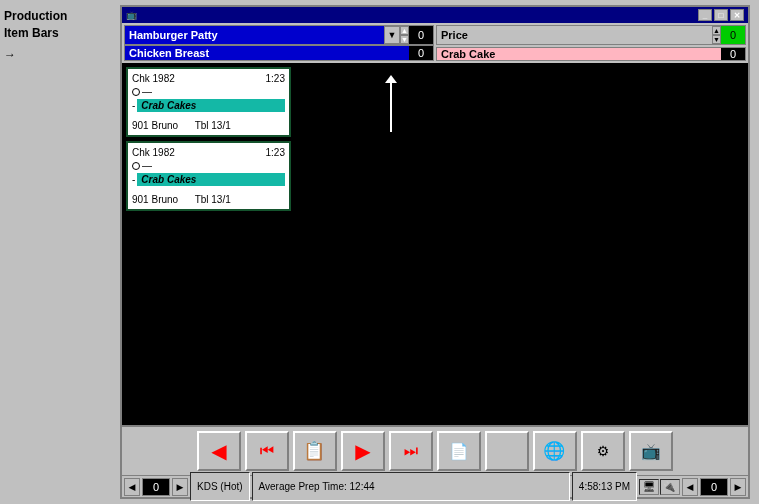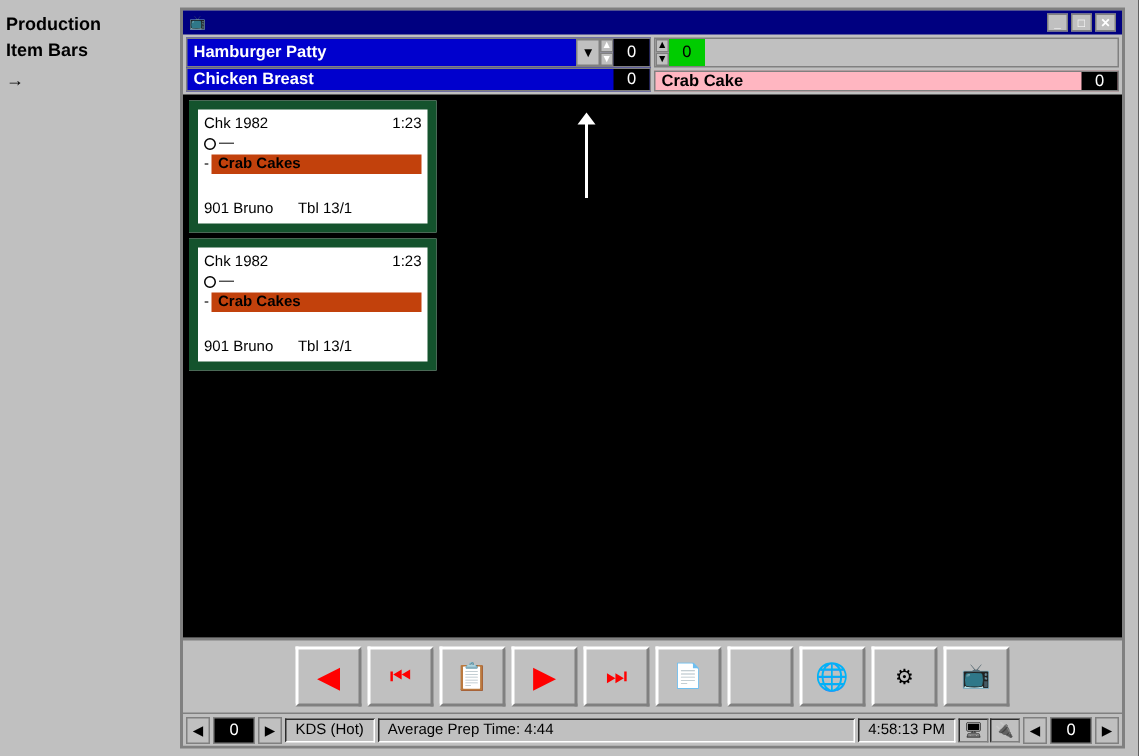--- a/index.html
+++ b/index.html
@@ -137,47 +137,48 @@
     
     .left-panel {
       display: flex;
       flex-direction: column;
       gap: 4px;
       width: 165px;
     }
 
     .order-ticket {
       background: white;
-      border: 6px solid #14532d;
+      border: 2px solid #14532d;
       padding: 4px;
       font-size: 10px;
     }
     .order-ticket-header {
       display: flex;
       justify-content: space-between;
       margin-bottom: 2px;
     }
     .order-ticket-item {
       display: flex;
       align-items: center;
       gap: 2px;
       margin: 2px 0;
     }
     .item-dash {
       color: black;
     }
     .item-name-green {
-      background: #c2410c;
+      background: #14b8a6;
       color: black;
       padding: 1px 4px;
       font-weight: bold;
       flex: 1;
+      font-style: italic;
     }
     .order-ticket-footer {
-      margin-top: 18px;
+      margin-top: 8px;
     }
     .circle-icon {
       width: 8px; height: 8px;
       border: 1px solid black;
       border-radius: 50%;
       display: inline-block;
     }
 
     
     .annotation {
@@ -218,21 +219,21 @@
     .status-bar {
       height: 22px;
       background: #c0c0c0;
       border-top: 1px solid #808080;
       display: flex;
       align-items: center;
       gap: 2px;
       padding: 0 2px;
     }
     .status-segment {
-      height: 16px;
+      height: 29px;
       border: 1px inset #808080;
       border-color: #808080 #ffffff #ffffff #808080;
       padding: 0 6px;
       display: flex;
       align-items: center;
       font-size: 10px;
       background: #c0c0c0;
     }
     .status-nav-btn {
       width: 16px; height: 18px;
@@ -299,20 +300,21 @@
 
       <div class="prod-bar prod-bar-blue">
         <span class="prod-bar-label">Chicken Breast</span>
         <div class="prod-bar-count">0</div>
       </div>
     </div>
 
     <div style="flex:1; display:flex; flex-direction:column; gap:2px;">
 
       <div class="prod-bar" style="background:#c0c0c0;">
+        <span class="prod-bar-label" style="color:black;">Price</span>
         <div class="prod-bar-up-down">
           <div class="prod-bar-up">▲</div>
           <div class="prod-bar-down">▼</div>
         </div>
         <div class="prod-bar-count-green">0</div>
       </div>
 
       <div class="prod-bar prod-bar-pink">
         <span class="prod-bar-label">Crab Cake</span>
         <div class="prod-bar-count">0</div>
@@ -414,21 +416,21 @@
       <span style="font-size:16px;">📺</span>
     </div>
   </div>
 
   <div class="status-bar">
     <div class="status-nav-btn">◀</div>
     <div class="status-count">0</div>
     <div class="status-nav-btn">▶</div>
 
     <div class="status-segment">KDS (Hot)</div>
-    <div class="status-segment" style="flex:1;">Average Prep Time: 4:44</div>
+    <div class="status-segment" style="flex:1;">Average Prep Time: 12:44</div>
 
     <div class="status-right">
       <div class="status-segment">4:58:13 PM</div>
       <div class="status-icons">
         <div style="width:20px;height:16px;background:#c0c0c0;border:1px inset #808080;display:flex;align-items:center;justify-content:center;font-size:10px;">🖥</div>
         <div style="width:20px;height:16px;background:#c0c0c0;border:1px inset #808080;display:flex;align-items:center;justify-content:center;font-size:10px;">🔌</div>
       </div>
       <div class="status-nav-btn">◀</div>
       <div class="status-count">0</div>
       <div class="status-nav-btn">▶</div>

